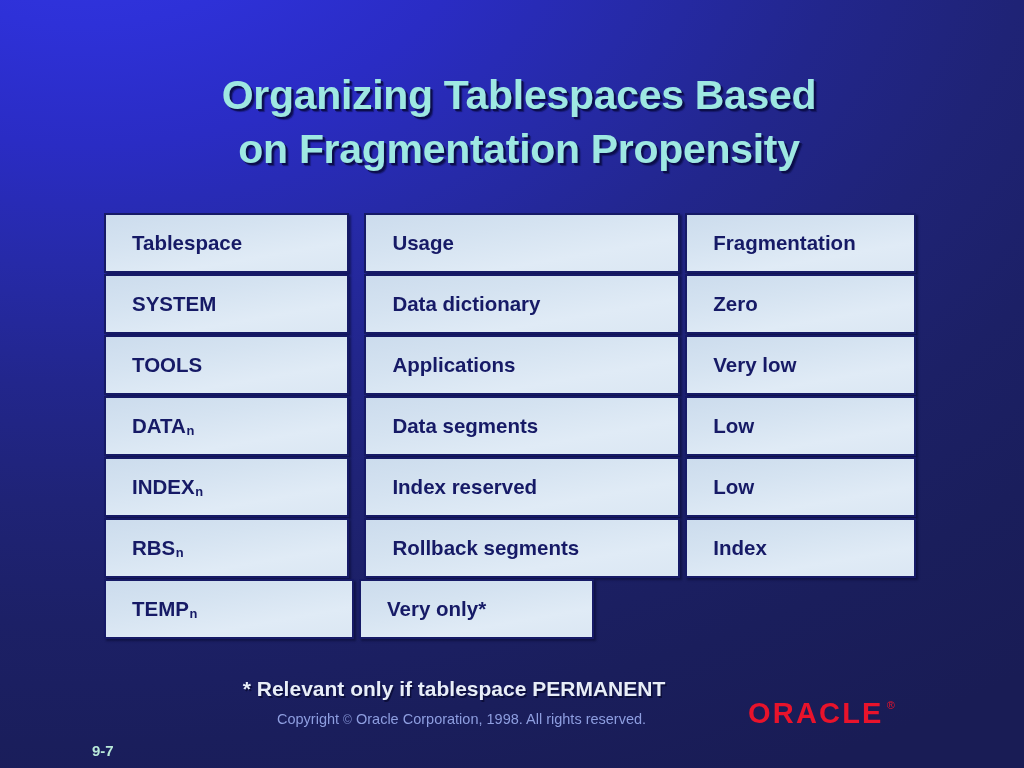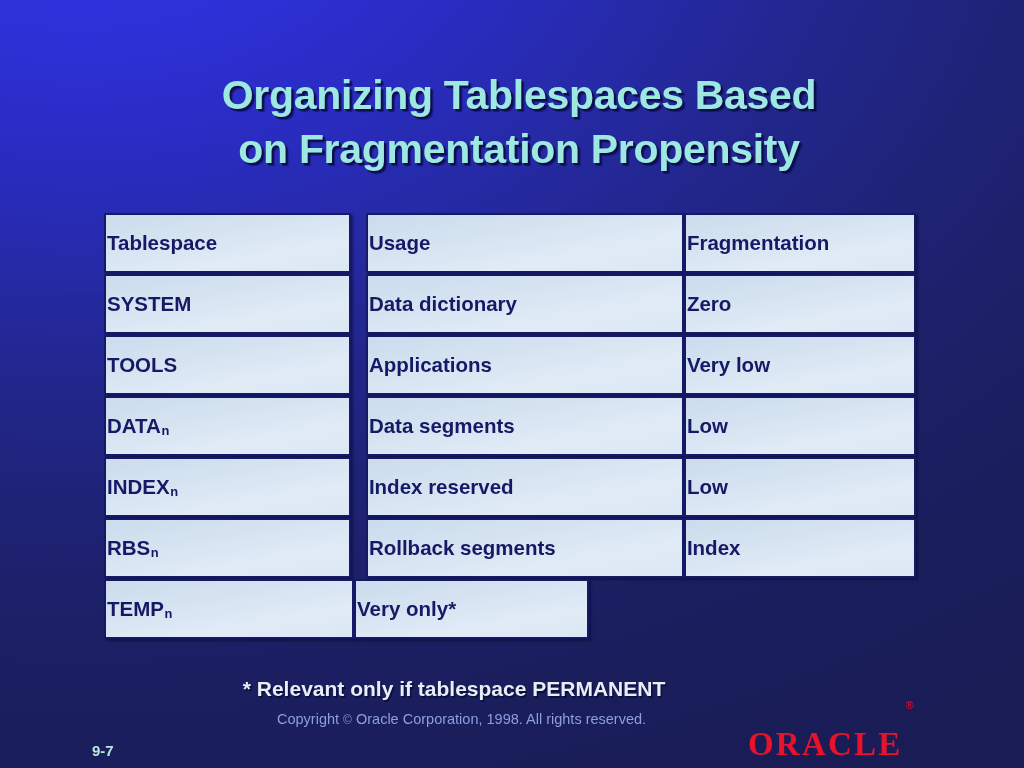--- a/index.html
+++ b/index.html
@@ -58,33 +58,33 @@
   }
   .trow {
     display: flex;
     height: 60px;
     margin-bottom: 1px;
   }
   .tcell {
     box-sizing: border-box;
     display: flex;
     align-items: center;
-    padding-left: 1px;
+    padding-left: 26px;
     font-size: 20.5px;
     font-weight: bold;
     color: #161a66;
     background: linear-gradient(170deg, #ccdced 0%, #d5e3f1 35%, #e0ebf6 70%, #dbe7f3 100%);
     border: 2px solid #161a66;
     box-shadow: 2px 2px 2px rgba(8, 10, 48, 0.55);
     white-space: nowrap;
     overflow: hidden;
   }
   .c-tablespace { width: 250px; }
   .c-usage { width: 322px; margin-left: 15px; }
-  .c-frag { width: 235px; }
+  .c-frag { width: 235px; margin-left: 5px; }
 
   .tcell sub {
     font-size: 0.63em;
     font-weight: bold;
     vertical-align: baseline;
     position: relative;
     top: 4px;
     left: 0.5px;
   }
 
@@ -125,27 +125,26 @@
     opacity: 0.85;
   }
   #oracle-logo {
     position: absolute;
     left: 748px;
     top: 699px;
     display: flex;
     align-items: flex-start;
   }
   #oracle-logo .wordmark {
-    font-size: 33px;
+    font-size: 29px;
     font-weight: bold;
     color: #e8132b;
     letter-spacing: 2.2px;
     line-height: 1;
-    font-family: Liberation Serif, serif;
-    margin-top: 29px;
+    font-family: Liberation Sans, sans-serif;
   }
   #oracle-logo .regmark {
     font-size: 11px;
     color: #e8132b;
     margin-left: 3px;
     margin-top: 1px;
     line-height: 1;
   }
 </style>
 </head>

